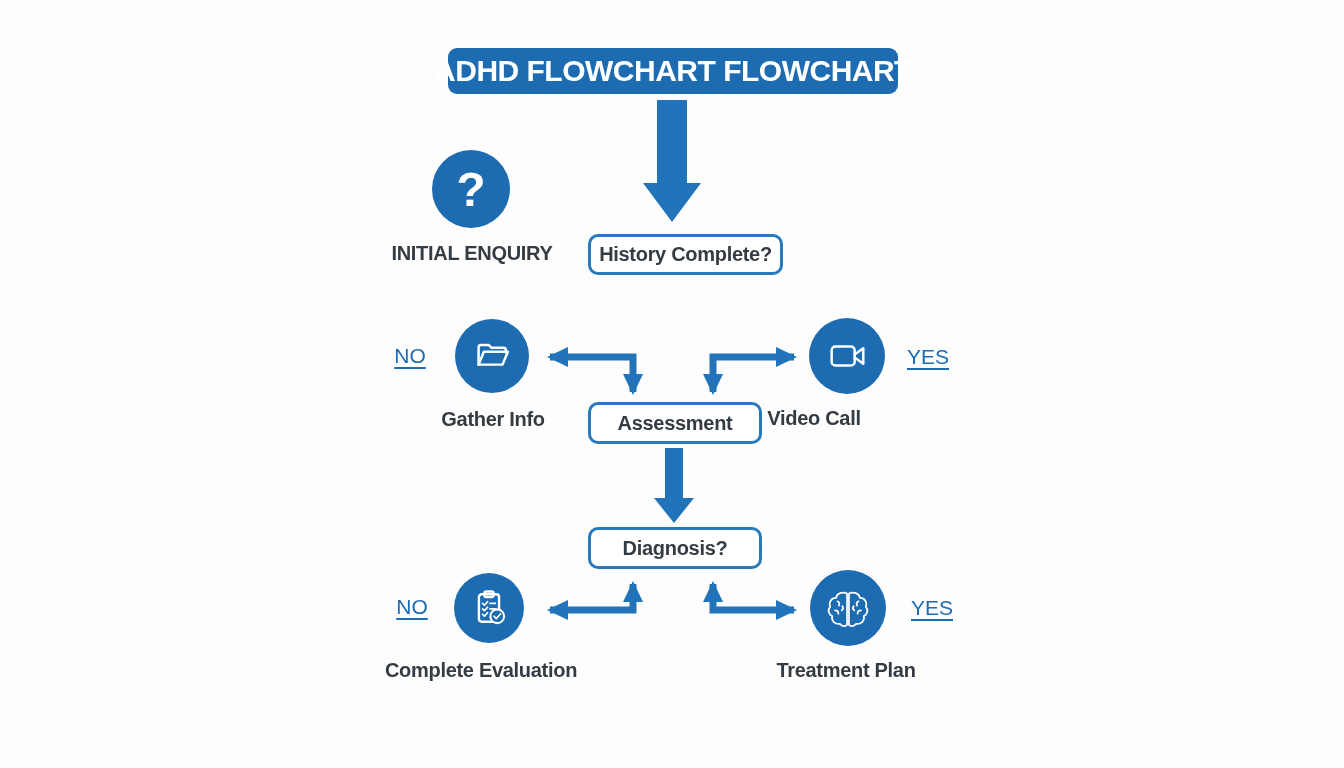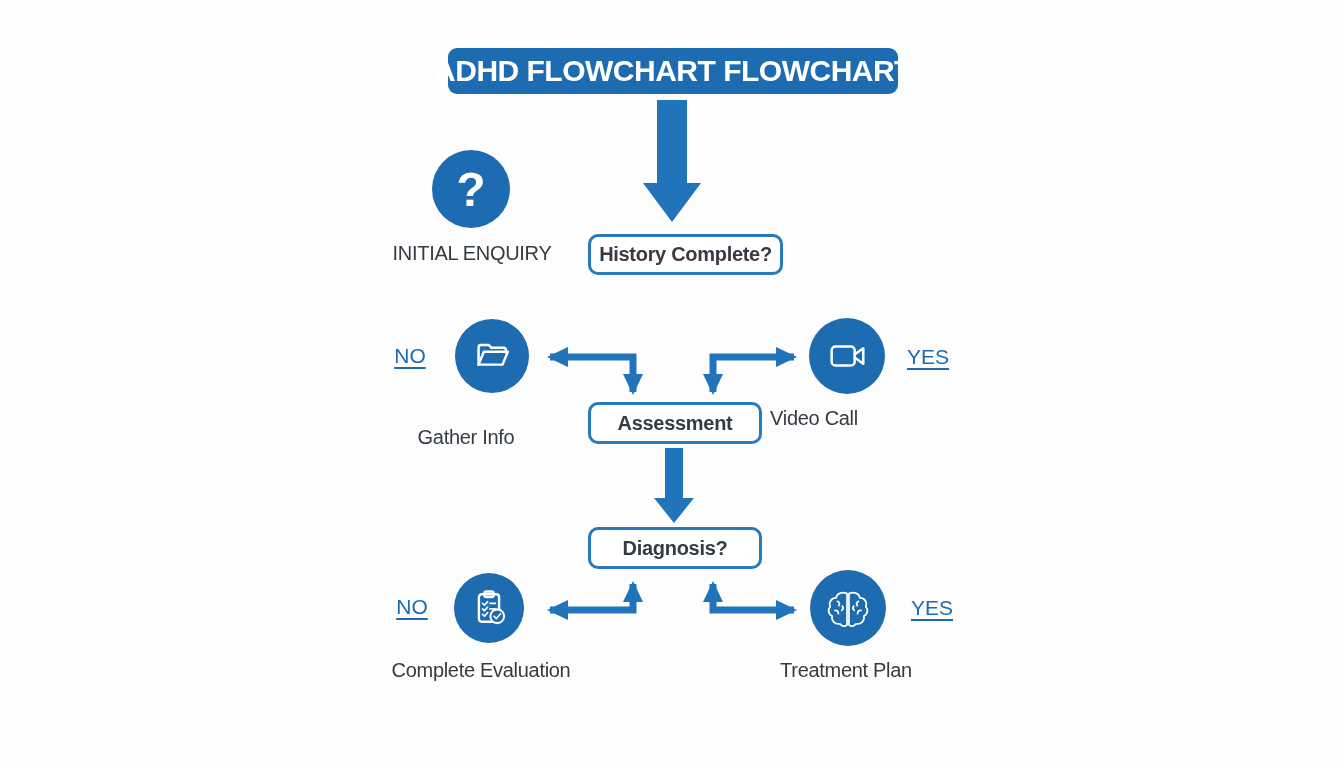--- a/index.html
+++ b/index.html
@@ -37,25 +37,25 @@
     position:absolute;border-radius:50%;background:var(--primary-blue);
     display:flex;align-items:center;justify-content:center;color:var(--white);
   }
   .c-question{left:432px;top:150px;width:78px;height:78px;font-weight:bold;font-size:48px;}
   .c-folder{left:455px;top:319px;width:74px;height:74px;}
   .c-video{left:809px;top:318px;width:76px;height:76px;}
   .c-checklist{left:454px;top:573px;width:70px;height:70px;}
   .c-brain{left:810px;top:570px;width:76px;height:76px;}
   .node-label{
     position:absolute;transform:translateX(-50%);
-    font-weight:normal;font-size:20px;color:var(--text-dark);
+    font-weight:bold;font-size:20px;color:var(--text-dark);
     letter-spacing:-0.3px;white-space:nowrap;text-align:left;
   }
   .lbl-initial{left:472px;top:242px;}
-  .lbl-gather{left:466px;top:408px;margin-top:18px;}
+  .lbl-gather{left:493px;top:408px;}
   .lbl-video{left:814px;top:407px;}
   .lbl-further{left:481px;top:659px;}
   .lbl-treatment{left:846px;top:659px;}
   .branch-label{
     position:absolute;transform:translateX(-50%);
     font-weight:normal;font-size:21px;color:var(--primary-blue);
     text-decoration:underline;text-underline-offset:4px;white-space:nowrap;
   }
   .br-no-mid{left:410px;top:344px;}
   .br-yes-mid{left:928px;top:345px;}

